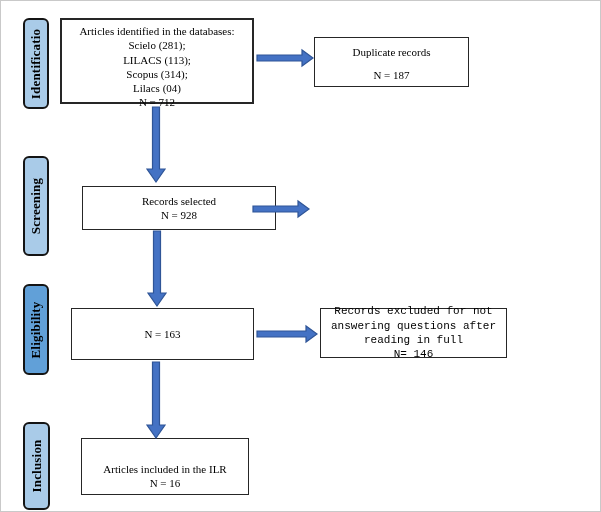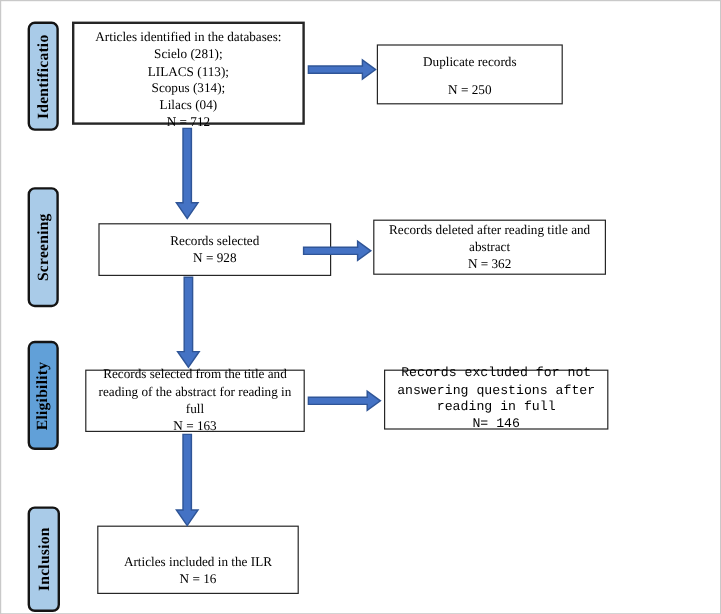--- a/index.html
+++ b/index.html
@@ -72,35 +72,30 @@
     <div>Articles identified in the databases:</div>
     <div>Scielo (281);</div>
     <div>LILACS (113);</div>
     <div>Scopus (314);</div>
     <div>Lilacs (04)</div>
     <div>N = 712</div>
   </div>
 
   <div class="box box--top" style="left:313px; top:36px; width:155px; height:50px; padding-top:7px;">
     <div>Duplicate records</div>
-    <div class="gap-count">N = 250</div>
+    <div class="gap-count">N = 187</div>
   </div>
 
   <div class="box" style="left:81px; top:185px; width:194px; height:44px;">
     <div>Records selected</div>
     <div>N = 928</div>
   </div>
 
-  <div class="box" style="left:310px; top:182px; width:194px; height:46px;">
-    <div>Records deleted after reading title and abstract</div>
-    <div>N = 362</div>
-  </div>
 
   <div class="box" style="left:70px; top:307px; width:183px; height:52px;">
-    <div>Records selected from the title and reading of the abstract for reading in full</div>
     <div>N = 163</div>
   </div>
 
   <div class="box" style="left:319px; top:307px; width:187px; height:50px;font-family:Liberation Mono, monospace;">
     <div>Records excluded for not answering questions after reading in full</div>
     <div>N= 146</div>
   </div>
 
   <div class="box box--top" style="left:80px; top:437px; width:168px; height:57px; padding-top:23px;">
     <div>Articles included in the ILR</div>

